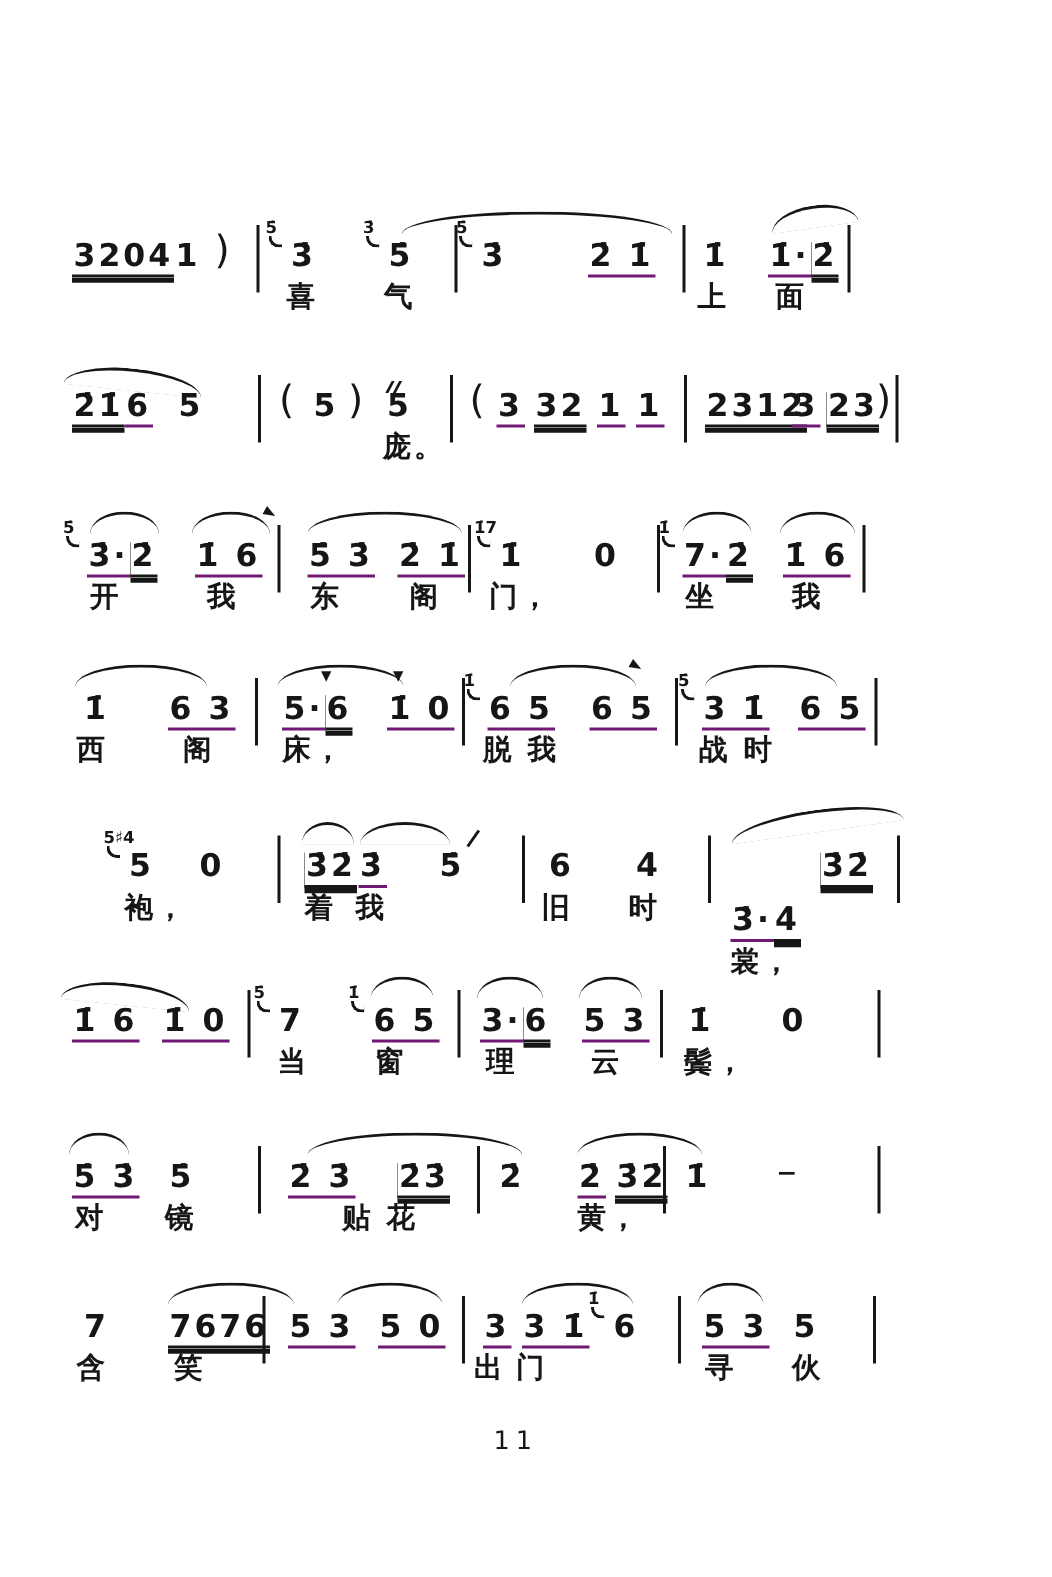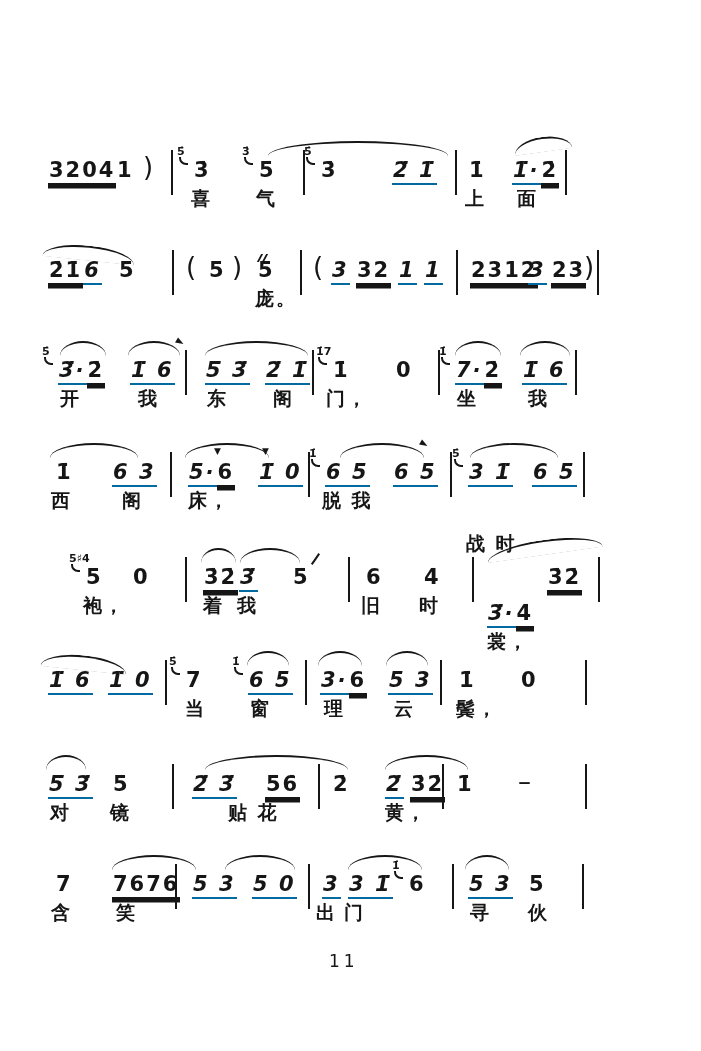--- a/index.html
+++ b/index.html
@@ -6,21 +6,21 @@
   html,body{margin:0;padding:0;background:#ffffff;}
   .page{
     position:relative;width:701px;height:1051px;background:#ffffff;
     font-family:"DejaVu Sans",sans-serif;color:#161616;overflow:hidden;
   }
   .note{
     position:absolute;white-space:nowrap;
     font-size:21px;font-weight:700;letter-spacing:2px;line-height:1.15;
   }
   .seg{display:inline-block;padding:0 1px 1px 1px;}
-  .ul1{border-bottom:2px solid #0369a1;font-style:italic;}
+  .ul1{border-bottom:2px solid #701a75;}
   .ul2{border-bottom:2px solid #161616;box-shadow:0 3.5px 0 #161616;}
   .bar{position:absolute;width:2px;height:45px;background:#161616;}
   .paren{position:absolute;font-size:26px;font-weight:400;line-height:1.1;}
   .lyric{
     position:absolute;top:30px;font-size:19px;font-weight:600;
     white-space:nowrap;letter-spacing:2px;
   }
   .arc{
     position:absolute;height:13px;
     border-top:2.5px solid #161616;
@@ -115,21 +115,21 @@
       <div class="arc" style="left: 520px; top: 341px; width: 50px;"></div>
       <div class="note" style="left: 55px; top: 460px;"><span class="seg">1̇</span><div class="lyric" style="left: -4px;">西</div></div>
       <div class="note" style="left: 112px; top: 460px;"><span class="seg ul1">6 3</span><div class="lyric" style="left: 10px;">阁</div></div>
       <div class="bar" style="left: 170px; top: 452px;"></div>
       <div class="note" style="left: 188px; top: 460px;"><span class="seg ul1">5·</span><span class="seg ul2">6</span><span class="downbow" style="left: 26px;">▼</span><div class="lyric" style="left: 0px;">床，</div></div>
       <div class="note" style="left: 258px; top: 460px;"><span class="seg ul1">1̇ 0</span><span class="downbow" style="left: 4px;">▼</span></div>
       <div class="bar" style="left: 308px; top: 452px;"></div>
       <div class="note" style="left: 325px; top: 460px;"><span class="seg ul1">6 5</span><span class="grace"><span>1̇</span><span class="hook"></span></span><div class="lyric" style="left: -3px;">脱 我</div></div>
       <div class="note" style="left: 393px; top: 460px;"><span class="seg ul1">6 5</span></div>
       <div class="bar" style="left: 450px; top: 452px;"></div>
-      <div class="note" style="left: 468px; top: 460px;"><span class="seg ul1">3 1̇</span><span class="grace"><span>5̇</span><span class="hook"></span></span><div class="lyric" style="left: -2px; margin-top: 43px;">战 时</div></div>
+      <div class="note" style="left: 468px; top: 460px;"><span class="seg ul1">3 1̇</span><span class="grace"><span>5̇</span><span class="hook"></span></span><div class="lyric" style="left: -2px;">战 时</div></div>
       <div class="note" style="left: 532px; top: 460px;"><span class="seg ul1">6 5</span></div>
       <div class="bar" style="left: 583px; top: 452px;"></div>
       <div class="arc" style="left: 50px; top: 443px; width: 88px;"></div>
       <div class="arc" style="left: 185px; top: 443px; width: 84px;"></div>
       <div class="arc" style="left: 340px; top: 443px; width: 84px;">
         <span class="arrowhead"></span>
       </div>
       <div class="arc" style="left: 470px; top: 443px; width: 88px;"></div>
       <div class="note" style="left: 85px; top: 565px;"><span class="seg">5</span><span class="grace"><span>5♯4</span><span class="hook"></span></span><div class="lyric" style="left: -2px;">袍，</div></div>
       <div class="note" style="left: 132px; top: 565px;"><span class="seg">0</span></div>
@@ -160,21 +160,21 @@
       <div class="note" style="left: 520px; top: 668px;"><span class="seg">0</span></div>
       <div class="bar" style="left: 585px; top: 660px;"></div>
       <div class="arc fall" style="left: 42px; top: 651px; width: 86px;"></div>
       <div class="arc" style="left: 247px; top: 651px; width: 42px;"></div>
       <div class="arc" style="left: 318px; top: 651px; width: 44px;"></div>
       <div class="arc" style="left: 386px; top: 651px; width: 42px;"></div>
       <div class="note" style="left: 48px; top: 772px;"><span class="seg ul1">5̇ 3̇</span><div class="lyric" style="left: 2px;">对</div></div>
       <div class="note" style="left: 112px; top: 772px;"><span class="seg">5̇</span><div class="lyric" style="left: -2px;">镜</div></div>
       <div class="bar" style="left: 172px; top: 764px;"></div>
       <div class="note" style="left: 192px; top: 772px;"><span class="seg ul1">2̇ 3̇</span><div class="lyric" style="left: -2px; margin-left: 38px;">贴 花</div></div>
-      <div class="note" style="left: 265px; top: 772px;"><span class="seg ul2">5̇6̇</span></div>
+      <div class="note" style="left: 265px; top: 772px;"><span class="seg ul2">2̇3̇</span></div>
       <div class="bar" style="left: 318px; top: 764px;"></div>
       <div class="note" style="left: 332px; top: 772px;"><span class="seg">2̇</span></div>
       <div class="note" style="left: 385px; top: 772px;"><span class="seg ul1">2̇</span><div class="lyric" style="left: 0px;">黄，</div></div>
       <div class="note" style="left: 410px; top: 772px;"><span class="seg ul2">3̇2̇</span></div>
       <div class="bar" style="left: 442px; top: 764px;"></div>
       <div class="note" style="left: 456px; top: 772px;"><span class="seg">1̇</span></div>
       <div class="paren" style="left: 518px; top: 767px;">–</div>
       <div class="bar" style="left: 585px; top: 764px;"></div>
       <div class="arc" style="left: 46px; top: 755px; width: 40px;"></div>
       <div class="arc" style="left: 205px; top: 755px; width: 143px;"></div>

